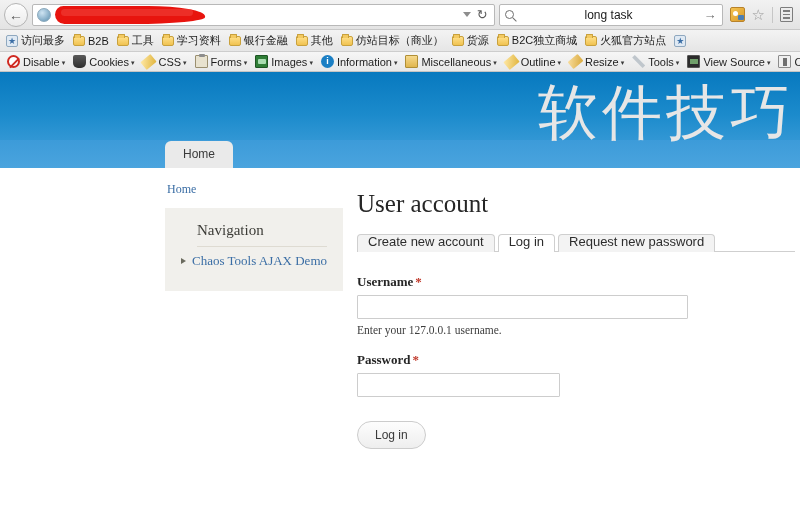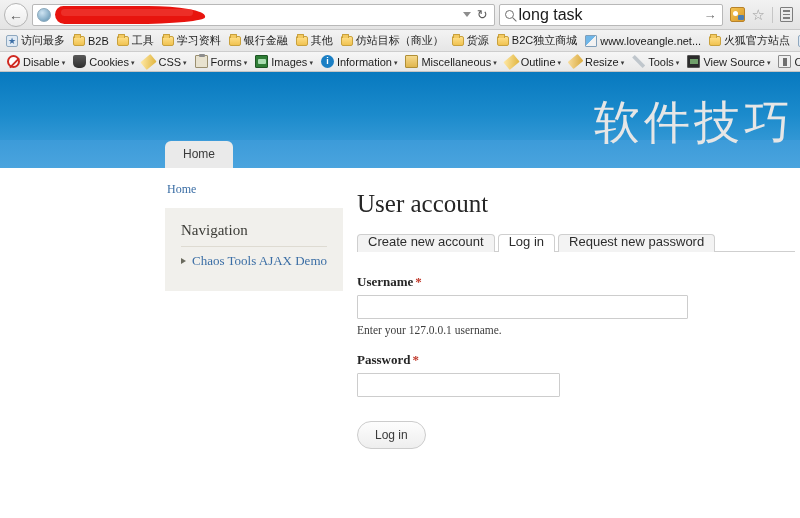--- a/index.html
+++ b/index.html
@@ -66,21 +66,21 @@
     display: flex; align-items: center; padding: 0 5px; gap: 5px;
   }
   .search-mag {
     width: 9px; height: 9px; border: 1.4px solid #6f6f6f; border-radius: 50%;
     position: relative; flex: none;
   }
   .search-mag::after {
     content:""; position:absolute; right:-4px; bottom:-2.5px;
     width:5px; height:1.4px; background:#6f6f6f; transform: rotate(45deg);
   }
-  .search-text { font-size: 16px; color: #1a1a1a; flex:1 1 auto; }
+  .search-text { font-size: 12px; color: #1a1a1a; flex:1 1 auto;text-align:center; }
   .search-go { font-size: 13px; color: #6d6d6d; }
   .chrome-icons { display: flex; align-items: center; gap: 7px; padding: 0 3px; flex:none;}
   .ico-ext {
     width: 15px; height: 15px; border-radius: 2px;
     background: linear-gradient(135deg,#f5c451,#d99a2b);
     border: 1px solid #b8822a; position: relative;
   }
   .ico-ext::before{content:"";position:absolute;left:2px;top:3px;width:5px;height:5px;border-radius:50%;background:#fff;}
   .ico-ext::after{content:"";position:absolute;left:7px;top:7px;width:6px;height:5px;background:#4b7fb5;border-radius:1px;}
   .ico-star { color: #9a9a9a; font-size: 15px; line-height: 1; }
@@ -179,21 +179,21 @@
 
   .sidebar {
     position: absolute; left: 165px; top: 40px;
     width: 178px;
     background: #f1f0ec;
     padding: 14px 16px 22px;
   }
   .block-title {
     font-family: "Liberation Serif", serif;
     font-size: 15px; color: #3b3b36; font-weight: normal;
-    margin: 0 0 6px 0; padding-bottom: 7px;
+    margin: 0 0 6px 16px; padding-bottom: 7px;
     border-bottom: 1px solid #dedbd2;
   }
   .nav-list { list-style: none; margin: 6px 0 0; padding: 0; }
   .nav-list li { display: flex; align-items: center; gap: 6px; }
   .nav-bullet { width:0;height:0;border-top:3.5px solid transparent;border-bottom:3.5px solid transparent;border-left:5px solid #6b6b5f;flex:none;}
   .nav-link {
     font-family: "Liberation Serif", serif;
     font-size: 13px; color: #3b6ea5; text-decoration: none;
   }
 
@@ -236,21 +236,21 @@
     margin-top: 8px;
     padding: 6px 17px;
     font-family: "Liberation Sans", sans-serif;
     font-size: 12px; color: #3a3a3a;
     background: linear-gradient(#fdfdfd,#eeeeee);
     border: 1px solid #cccccc; border-radius: 14px;
   }
 
   .watermark {
     position: absolute; right: 6px; bottom: 24px;
-    font-size: 46px; color: #e6e6e6; letter-spacing: 4px;
+    font-size: 60px; color: #e6e6e6; letter-spacing: 4px;
     font-family: "DejaVu Sans", sans-serif;
     pointer-events: none; white-space: nowrap; text-align: center;
   }
 </style>
 </head>
 <body>
 
 <div id="root">
 
   <div class="chrome-navbar">
@@ -315,24 +315,20 @@
       </div>
     <div class="bm">
         <span class="bm-folder"></span>
         <span>货源</span>
       </div>
     <div class="bm">
         <span class="bm-folder"></span>
         <span>B2C独立商城</span>
       </div>
     <div class="bm">
-        <span class="bm-site-ico"></span>
-        <span>www.loveangle.net...</span>
-      </div>
-    <div class="bm">
         <span class="bm-folder"></span>
         <span>火狐官方站点</span>
       </div>
     <div class="bm">
         <span class="bm-star-ico">★</span>
       </div>
 
   </div>
 
   <div class="devbar">

